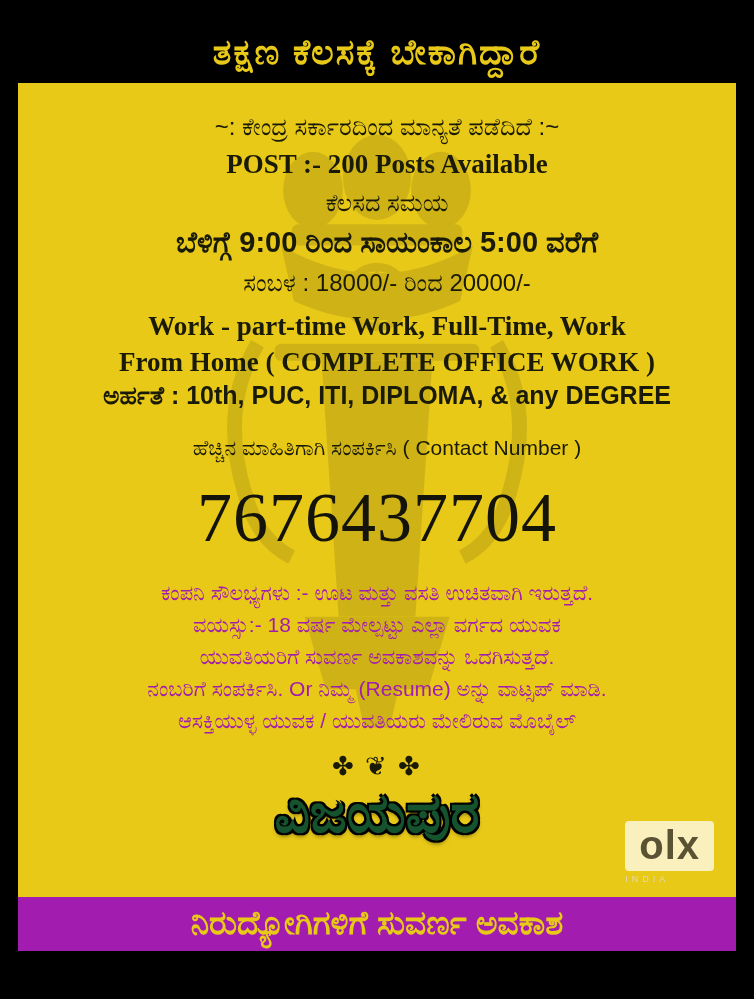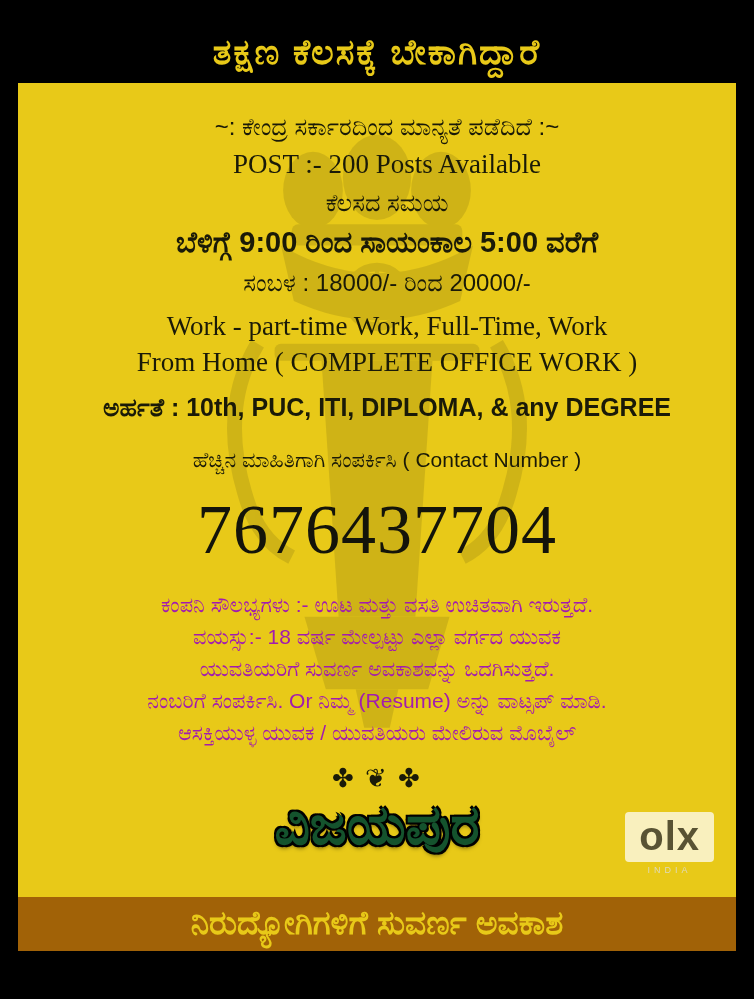--- a/index.html
+++ b/index.html
@@ -57,30 +57,30 @@
     text-align: center;
     color: #1a1a08;
     line-height: 1.25;
     padding-left: 20px;
   }
   .l-kannada {
     font-family: "Liberation Sans", sans-serif;
   }
   .l-serif {
     font-family: "Liberation Serif", serif;
-    font-weight: normal;
+    font-weight: bold;
   }
   .l1 { font-size: 24px; margin-top: 26px; }
   .l2 { font-size: 27px; margin-top: 6px; }
   .l3 { font-size: 24px; margin-top: 6px; }
   .l4 { font-size: 29px; margin-top: 6px; font-weight: bold; }
   .l5 { font-size: 24px; margin-top: 8px; }
   .l6 { font-size: 27px; margin-top: 12px; }
   .l7 { font-size: 27px; margin-top: 2px; }
-  .l8 { font-size: 25px; margin-top: 12px; font-weight: bold;}
+  .l8 { font-size: 25px; font-weight: bold;}
   .l9 { font-size: 21px; margin-top: 24px; }
   .phone {
     text-align: center;
     font-family: "Liberation Serif", serif;
     font-size: 70px;
     color: #14140a;
     margin-top: 22px;
     letter-spacing: 1px;
     line-height: 1;
   }
@@ -112,36 +112,36 @@
     text-shadow:
       -2px -2px 0 #000, 2px -2px 0 #000, -2px 2px 0 #000, 2px 2px 0 #000,
       0 3px 4px rgba(0,0,0,.5);
     line-height: 1.1;
   }
   .footer-bar {
     position: absolute;
     left: 0;
     right: 0;
     bottom: 0;
-    background: #a16207;
+    background: #a21caf;
     color: #e8c918;
     text-align: center;
     font-size: 33px;
     font-weight: bold;
     padding: 8px 0 10px 0;
     line-height: 1.1;
     border-top: 3px solid #e8c918;
   }
   
   .watermark {
     position: absolute;
     right: 22px;
-    bottom: 76px;
+    bottom: 67px;
     z-index: 5;
-    text-align: center;
+    text-align: left;
     opacity: 0.82;
   }
   .wm-box {
     background: rgba(255,255,255,.88);
     color: #3a3a3a;
     font-family: "Liberation Sans", sans-serif;
     font-weight: bold;
     font-size: 40px;
     letter-spacing: 1px;
     padding: 4px 14px 6px 14px;

